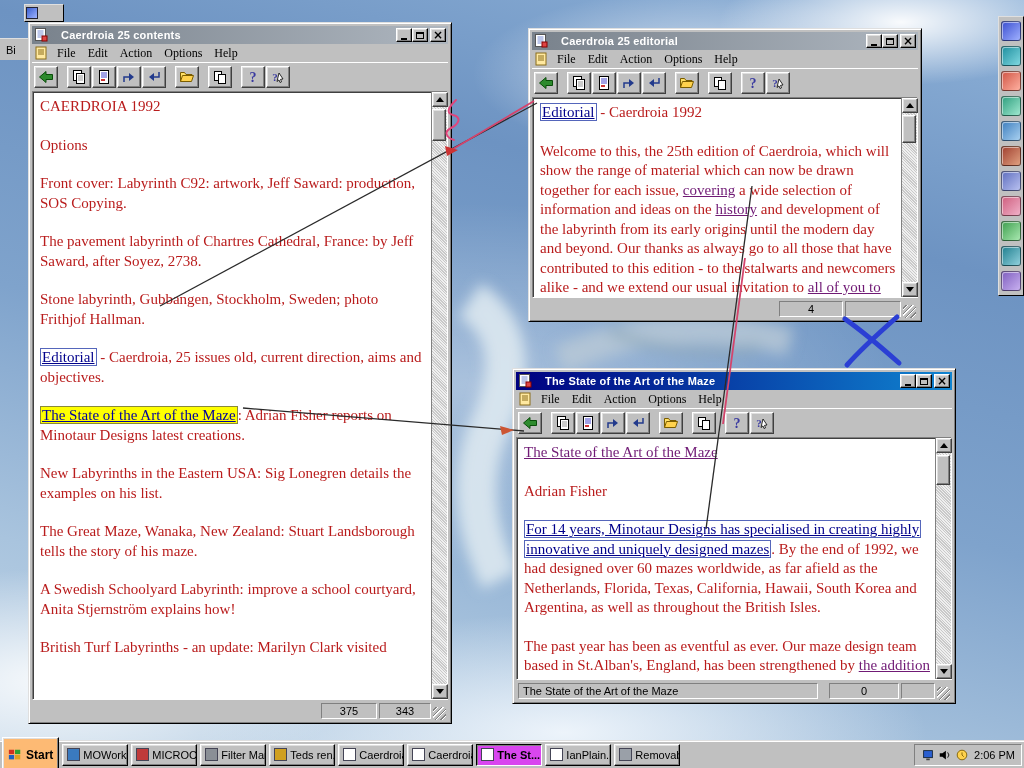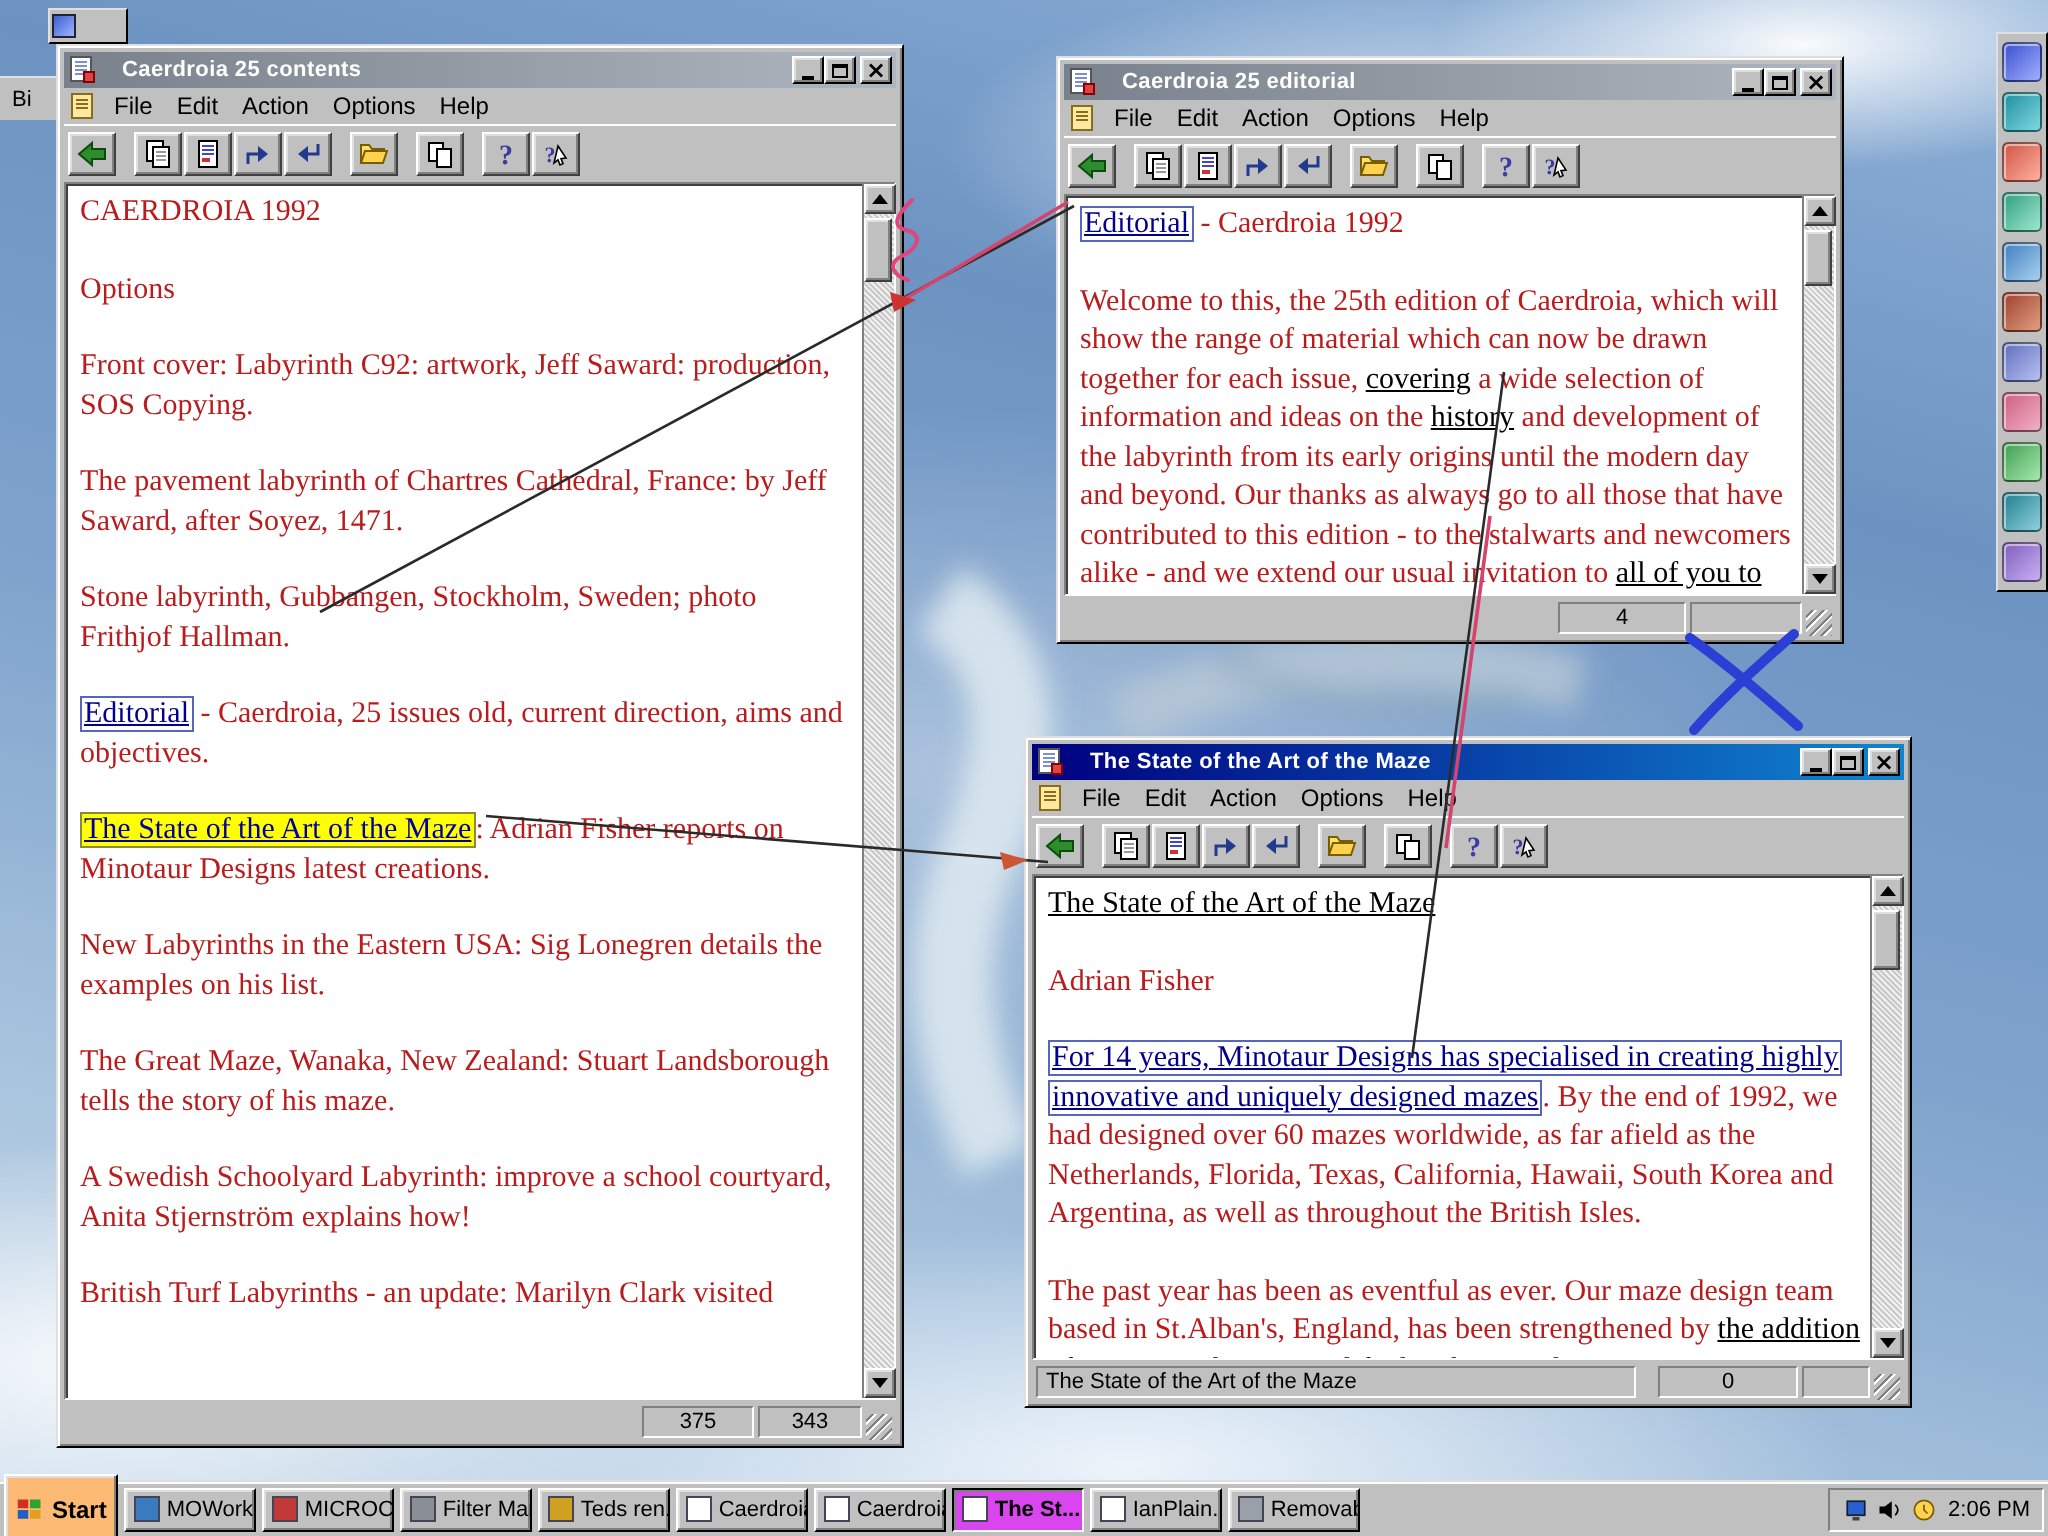--- a/index.html
+++ b/index.html
@@ -38,37 +38,37 @@
   .title-text{color:#fff;font-size:11px;font-weight:bold;flex:1;white-space:nowrap;overflow:hidden;letter-spacing:.2px;}
   .title-icon{width:14px;height:14px;flex:none;display:inline-flex;}
   .cap-btns{display:flex;align-items:center;flex:none;}
   .cap-btn{width:16px;height:14px;background:#c0c0c0;border:1px solid;border-color:#fff #000 #000 #fff;
     box-shadow:inset -1px -1px 0 #808080,inset 1px 1px 0 #dfdfdf;display:inline-flex;align-items:center;justify-content:center;padding:0;}
   .cap-btn.close{margin-left:2px;}
   .glyph-min{width:6px;height:2px;background:#000;margin-top:7px;display:block;}
   .glyph-max{width:8px;height:7px;border:1px solid #000;border-top:2px solid #000;display:block;}
   .glyph-close{font-size:12px;font-weight:bold;line-height:10px;color:#000;font-family:"DejaVu Sans",sans-serif;margin-top:-1px;}
 
-  .menubar{height:18px;display:flex;align-items:center;padding:1px 2px;flex:none;}
+  .menubar{height:18px;display:flex;align-items:center;padding:1px 2px;flex:none;font-family:Liberation Serif, serif;}
   .menu-doc-icon{width:14px;height:14px;display:inline-flex;margin-right:3px;}
   .menu-items{display:flex;}
   .menu-item{font-size:12px;padding:1px 6px;color:#000;}
 
   .toolbar{height:28px;display:flex;align-items:center;padding:2px;gap:9px;flex:none;border-top:1px solid #fff;}
   .tb-group{display:flex;gap:1px;}
   .tb-btn{width:24px;height:22px;background:#c0c0c0;border:1px solid;border-color:#fff #404040 #404040 #fff;
     box-shadow:inset -1px -1px 0 #808080,inset 1px 1px 0 #dfdfdf;display:inline-flex;align-items:center;justify-content:center;padding:0;}
   .tb-btn svg{width:16px;height:16px;}
 
   .content-wrap{flex:1;display:flex;min-height:0;border:1px solid;border-color:#808080 #fff #fff #808080;
     box-shadow:inset 1px 1px 0 #404040;background:#fff;margin-top:1px;}
   .content{flex:1;overflow:hidden;padding:5px 4px 0 7px;font-family:"Liberation Serif",serif;font-size:15px;line-height:19.5px;color:#000;}
   .para{margin-bottom:19px;}
   .run.plain{color:#b91c1c;}
-  .run.link{color:#000000;text-decoration:underline;}
+  .run.link{color:#701a75;text-decoration:underline;}
   .run.linkbox{color:#00008b;text-decoration:underline;border:1px solid #5566bb;padding:0 1px;
     -webkit-box-decoration-break:clone;box-decoration-break:clone;}
   .run.highlight{color:#0000a0;text-decoration:underline;background:#ffff00;border:1px solid #8a8a3a;padding:0 1px;}
 
   .vscroll{width:16px;flex:none;display:flex;flex-direction:column;border-left:1px solid #808080;background:#d9d9d9;}
   .scroll-btn{width:16px;height:15px;background:#c0c0c0;border:1px solid;border-color:#fff #404040 #404040 #fff;
     box-shadow:inset -1px -1px 0 #808080,inset 1px 1px 0 #dfdfdf;display:flex;align-items:center;justify-content:center;flex:none;}
   .tri-up{width:0;height:0;border-left:4px solid transparent;border-right:4px solid transparent;border-bottom:5px solid #000;}
   .tri-down{width:0;height:0;border-left:4px solid transparent;border-right:4px solid transparent;border-top:5px solid #000;}
   .scroll-track{flex:1;position:relative;background:repeating-linear-gradient(45deg,#efefef 0 1px,#c9c9c9 1px 2px);}
@@ -237,21 +237,21 @@
             <path d="M9 4l4 6-2.5.3 1 2.5-1.5.7-1-2.6-2 1.6z" fill="#fff" stroke="#000" stroke-width="0.8"></path>
           </svg>
         </button>
       </span>
     </div>
   <div class="content-wrap">
     <div class="content">
         <div class="para"><span class="run plain">CAERDROIA 1992</span></div>
         <div class="para"><span class="run plain">Options</span></div>
         <div class="para"><span class="run plain">Front cover: Labyrinth C92: artwork, Jeff Saward: production, SOS Copying.</span></div>
-        <div class="para"><span class="run plain">The pavement labyrinth of Chartres Cathedral, France: by Jeff Saward, after Soyez, 1471.</span></div>
+        <div class="para"><span class="run plain">The pavement labyrinth of Chartres Cathedral, France: by Jeff Saward, after Soyez, 2738.</span></div>
         <div class="para"><span class="run plain">Stone labyrinth, Gubbangen, Stockholm, Sweden; photo Frithjof Hallman.</span></div>
         <div class="para"><span class="run linkbox">Editorial</span><span class="run plain"> - Caerdroia, 25 issues old, current direction, aims and objectives.</span></div>
         <div class="para"><span class="run highlight">The State of the Art of the Maze</span><span class="run plain">: Adrian Fisher reports on Minotaur Designs latest creations.</span></div>
         <div class="para"><span class="run plain">New Labyrinths in the Eastern USA: Sig Lonegren details the examples on his list.</span></div>
         <div class="para"><span class="run plain">The Great Maze, Wanaka, New Zealand: Stuart Landsborough tells the story of his maze.</span></div>
         <div class="para"><span class="run plain">A Swedish Schoolyard Labyrinth: improve a school courtyard, Anita Stjernström explains how!</span></div>
         <div class="para"><span class="run plain">British Turf Labyrinths - an update: Marilyn Clark visited</span></div>
       </div>
     <div class="vscroll">
       <div class="scroll-btn">

